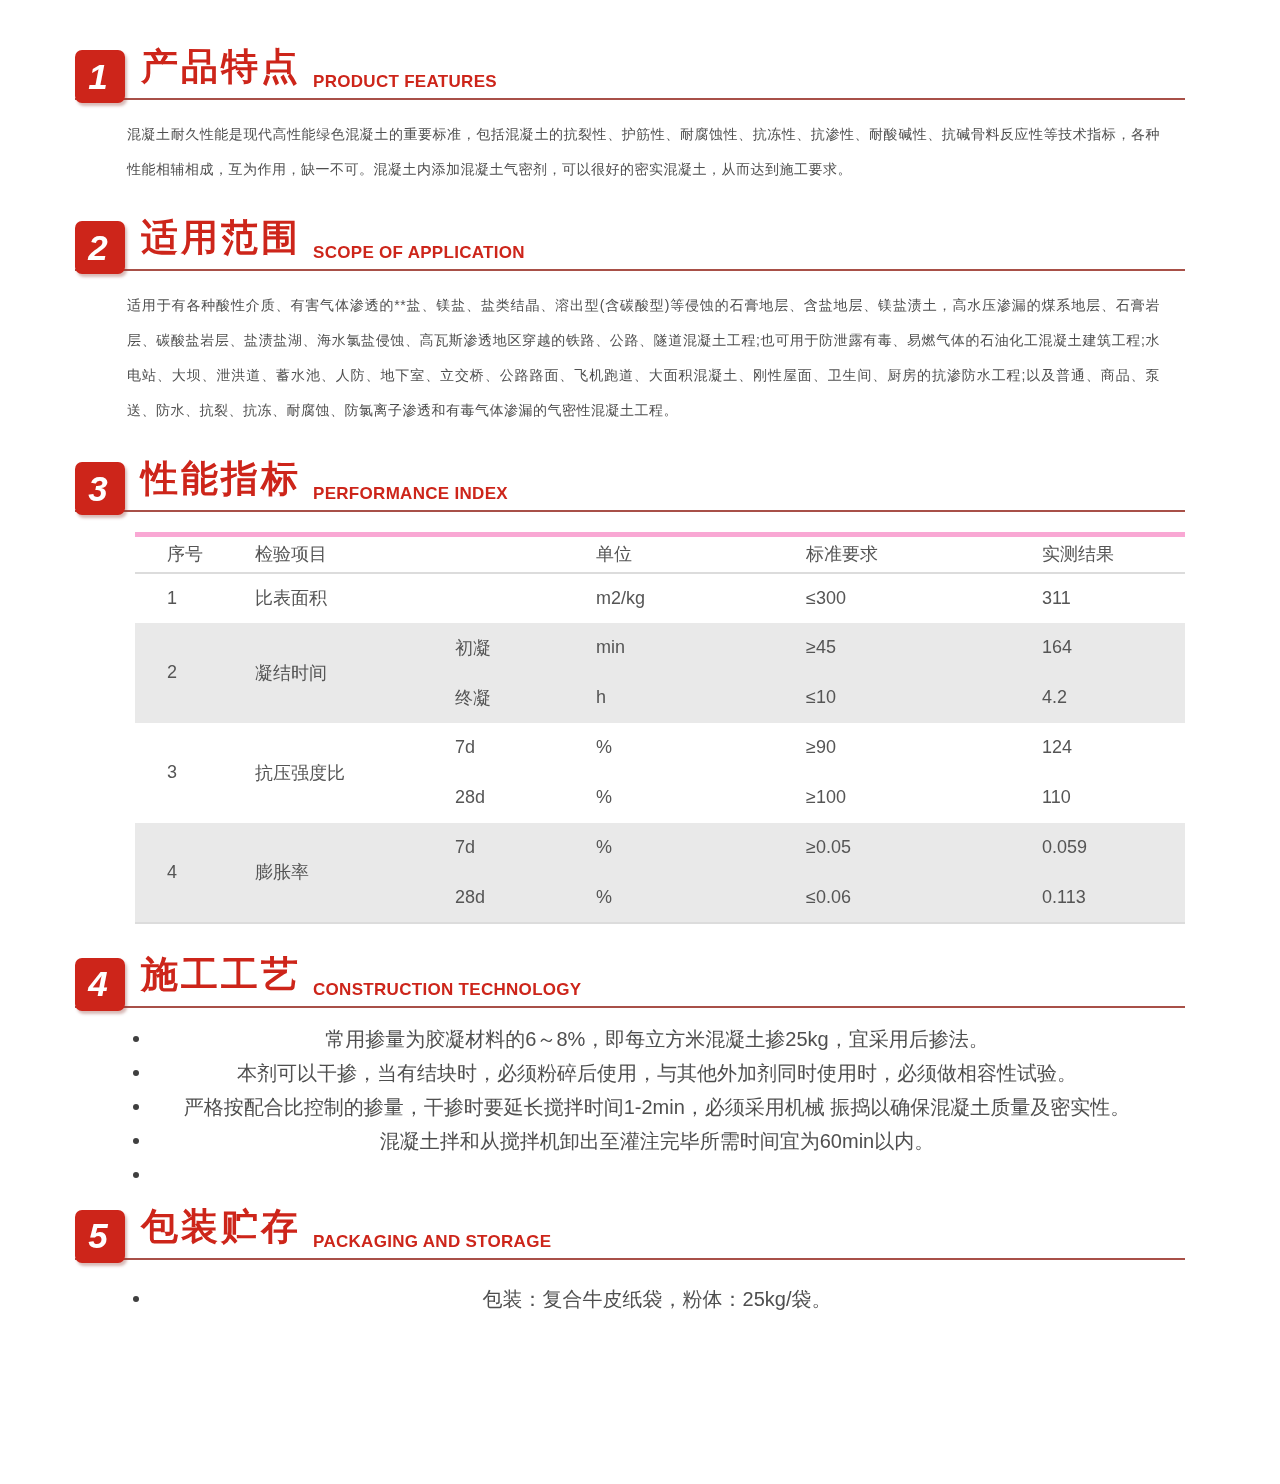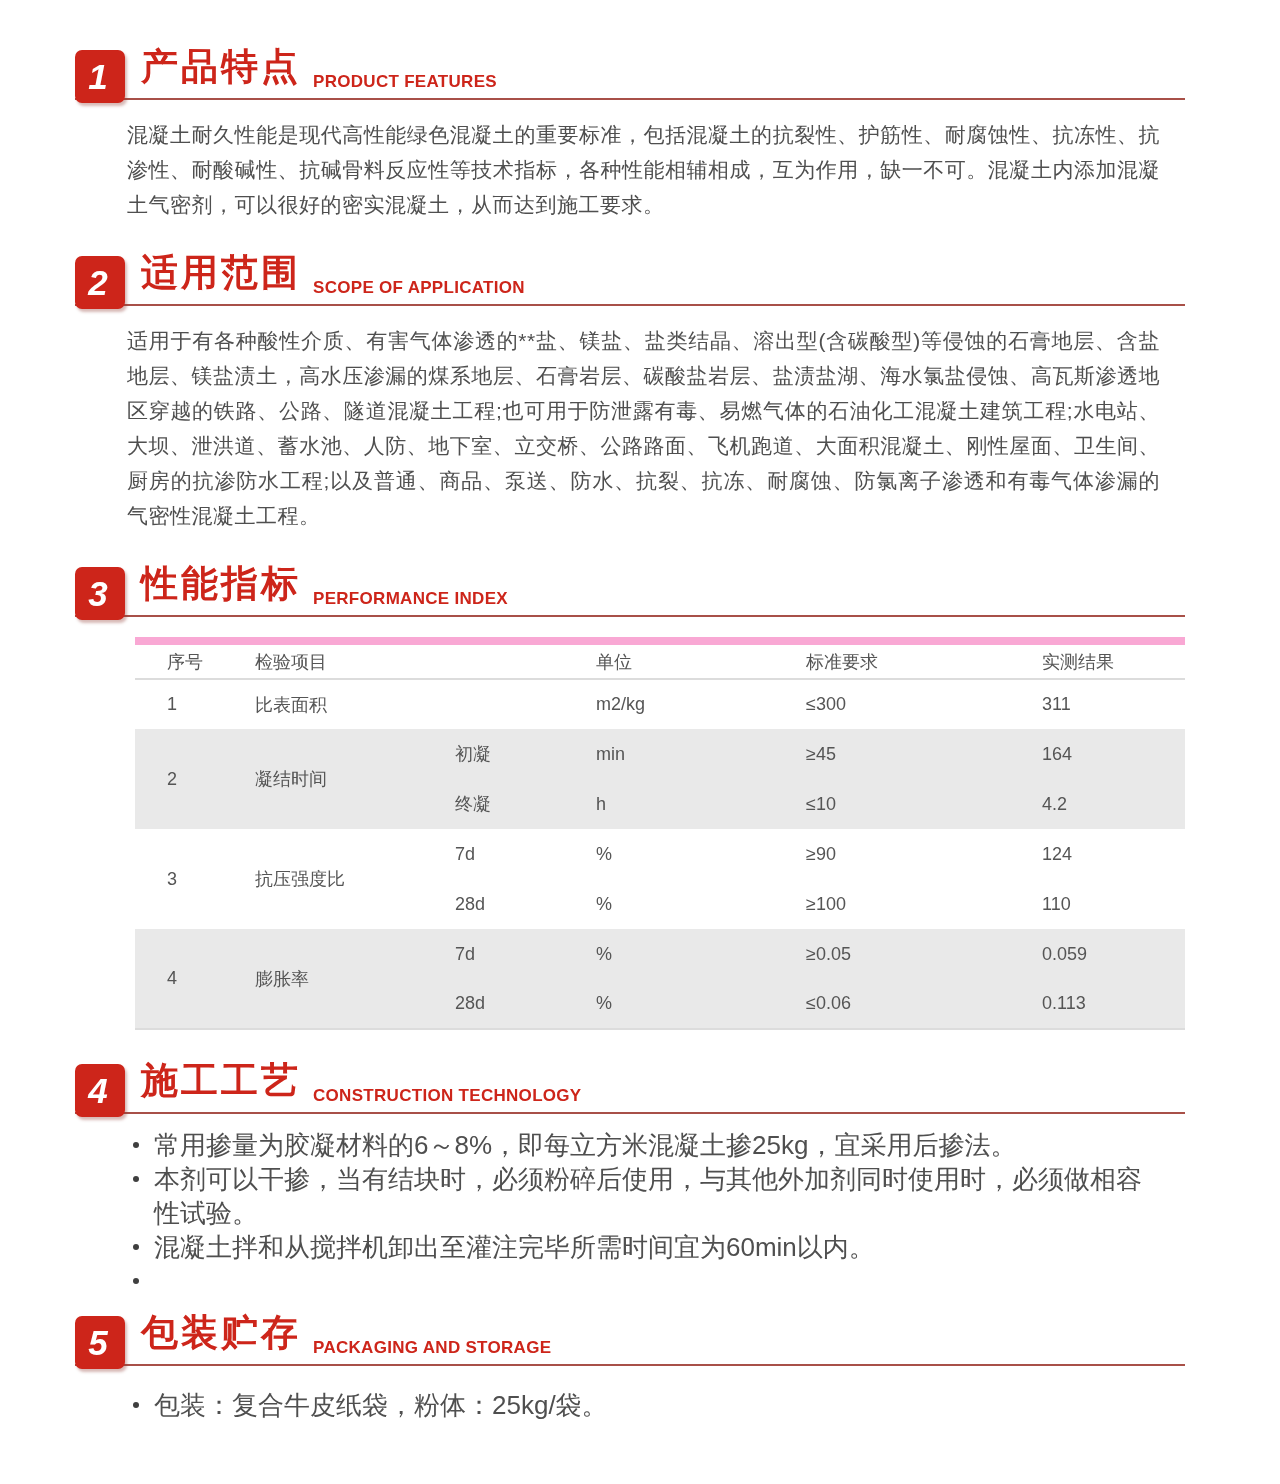--- a/index.html
+++ b/index.html
@@ -59,35 +59,35 @@
     letter-spacing: 0.3px;
     margin-left: 12px;
     padding-bottom: 6px;
     white-space: nowrap;
     margin-top: 14px;
   }
 
   
   .para {
     margin: 17px 25px 0 52px;
-    font-size: 21px;
+    font-size: 14px;
     line-height: 35px;
     letter-spacing: 0.5px;
     text-align: justify;
     color: #4f4f4f;
   }
 
   
   table.perf {
     border-collapse: collapse;
     margin: 20px 0 0 60px;
     width: 1050px;
     font-size: 18px;
     color: #555555;
-    border-top: 8px solid #f9a8d4;
+    border-top: 5px solid #f9a8d4;
     border-bottom: 2px solid #dcdcdc;
   }
   .perf th, .perf td {
     text-align: left;
     vertical-align: middle;
     font-weight: normal;
   }
   .perf thead tr { height: 38px; border-bottom: 2px solid #dcdcdc; }
   .perf tbody tr { height: 50px; }
   .perf tr.shaded td { background: var(--shade, #e9e9e9); }
@@ -99,23 +99,24 @@
   .perf .c6 { padding-left: 32px; }
 
   
   .bullets {
     list-style: none;
     margin: 14px 25px 0 55px;
   }
   .bullets li {
     position: relative;
     padding-left: 24px;
-    font-size: 26px;
+    font-size: 20px;
     line-height: 34px;
     color: #4f4f4f;
+    text-align: center;
   }
   .bullets li .dot {
     position: absolute;
     left: 3px;
     top: 14px;
     width: 6px;
     height: 6px;
     border-radius: 50%;
     background: #3f3f3f;
   }
@@ -234,20 +235,21 @@
     <div class="sec-head">
       <div class="badge">
         <span>4</span>
       </div>
       <h2 class="title-cn">施工工艺</h2>
       <span class="title-en">CONSTRUCTION TECHNOLOGY</span>
     </div>
     <ul class="bullets">
       <li><span class="dot"></span><span>常用掺量为胶凝材料的6～8%，即每立方米混凝土掺25kg，宜采用后掺法。</span></li>
       <li><span class="dot"></span><span>本剂可以干掺，当有结块时，必须粉碎后使用，与其他外加剂同时使用时，必须做相容性试验。</span></li>
+      <li><span class="dot"></span><span>严格按配合比控制的掺量，干掺时要延长搅拌时间1-2min，必须采用机械 振捣以确保混凝土质量及密实性。</span></li>
       <li><span class="dot"></span><span>混凝土拌和从搅拌机卸出至灌注完毕所需时间宜为60min以内。</span></li>
       <li><span class="dot"></span></li>
     </ul>
   </section>
 
   <section class="sec" style="margin-top:44px">
     <div class="sec-head">
       <div class="badge">
         <span>5</span>
       </div>

